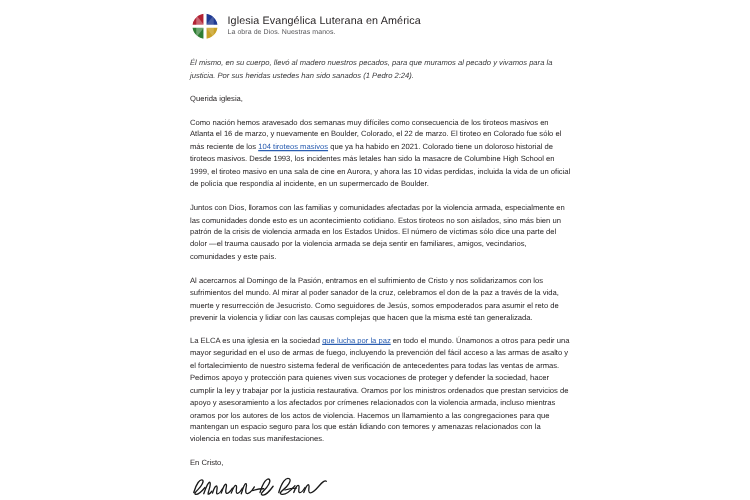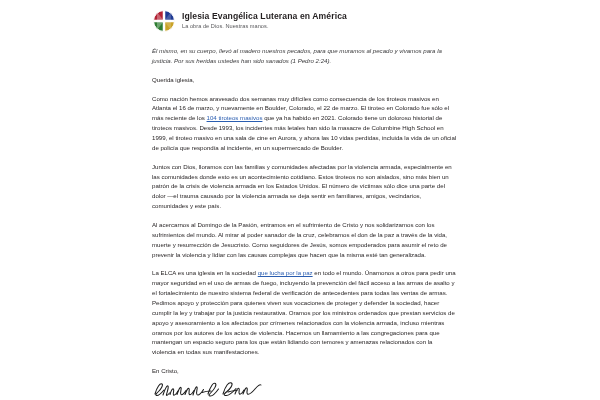--- a/index.html
+++ b/index.html
@@ -42,21 +42,21 @@
   }
   .logo svg { display: block; }
   .brand-block {
     display: flex;
     flex-direction: column;
     justify-content: center;
     line-height: 1.1;
   }
   .brand-name {
     font-size: 8.6px;
-    font-weight: bold;
+    font-weight: normal;
     letter-spacing: 0.1px;
     color: #231f20;
   }
   .brand-tagline {
     font-size: 5.6px;
     color: #58585b;
     margin-top: 1.5px;
     letter-spacing: 0.05px;
   }
 

